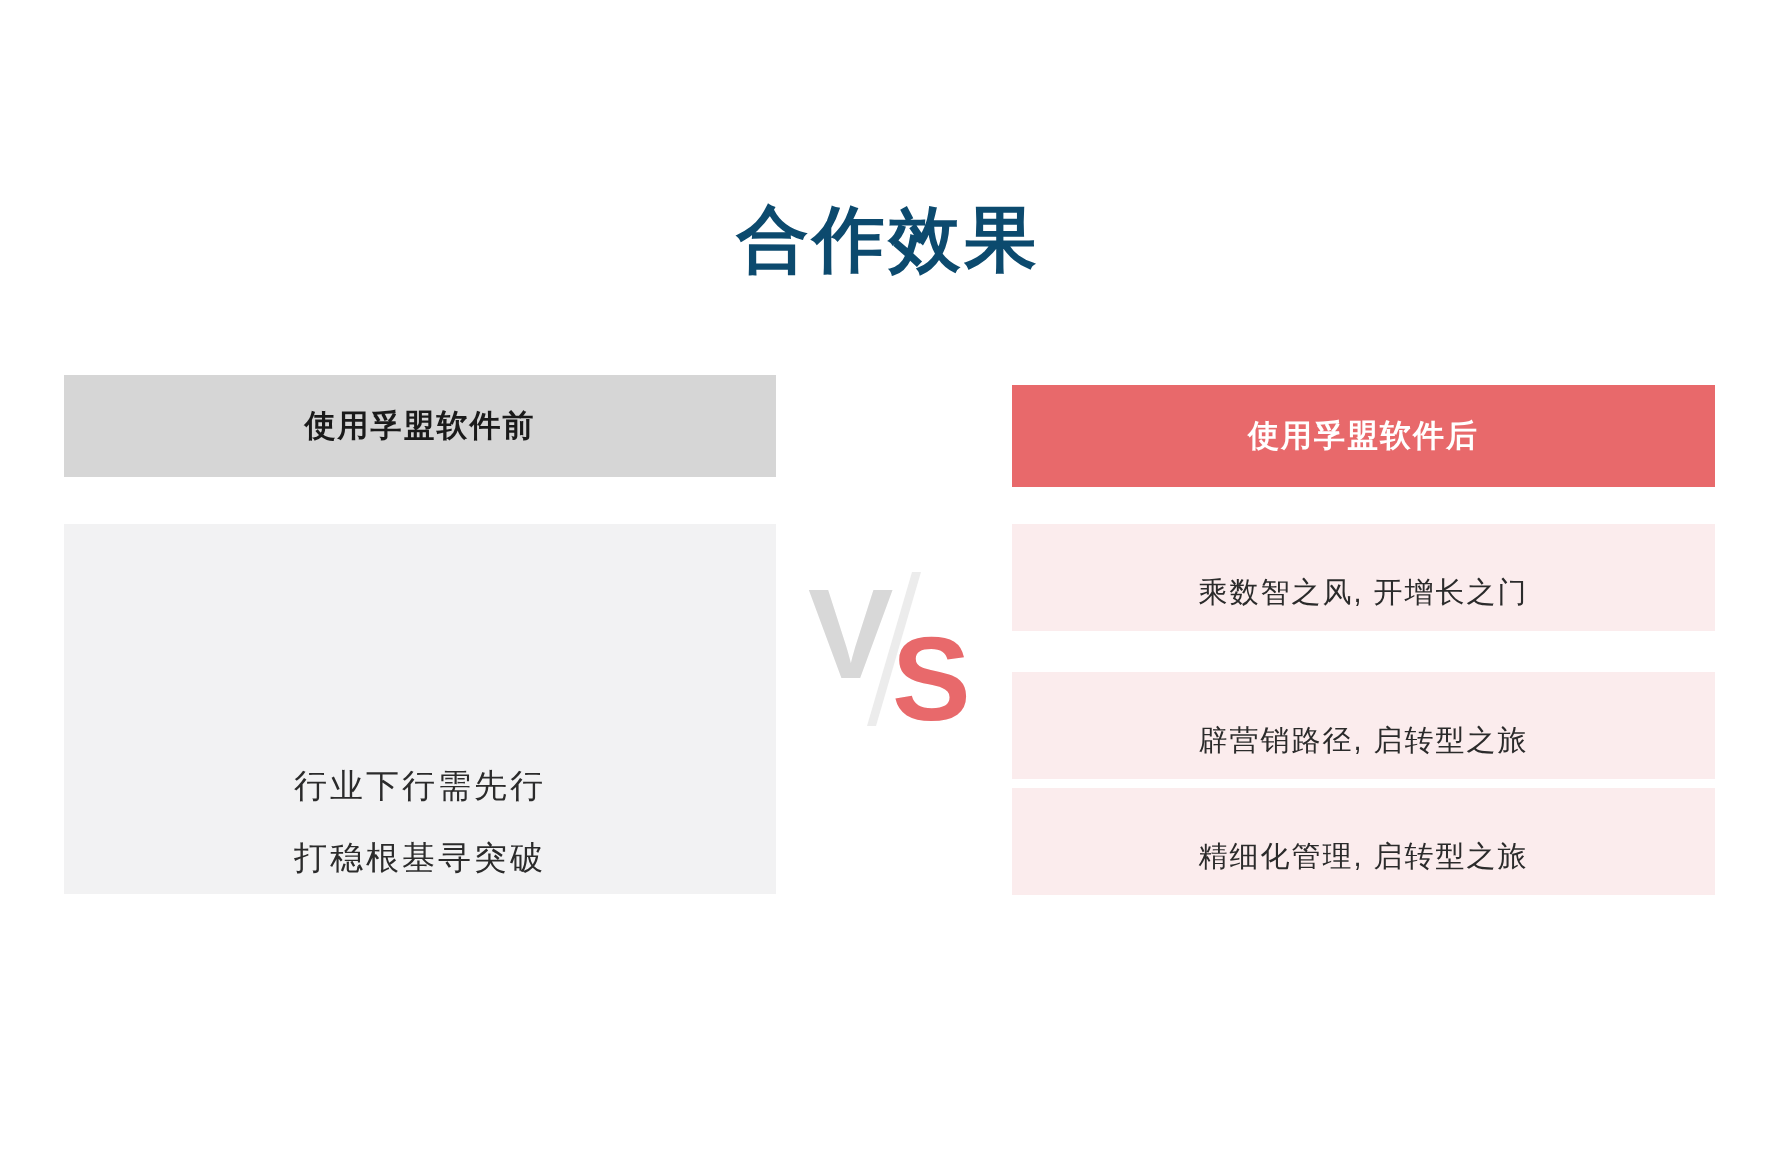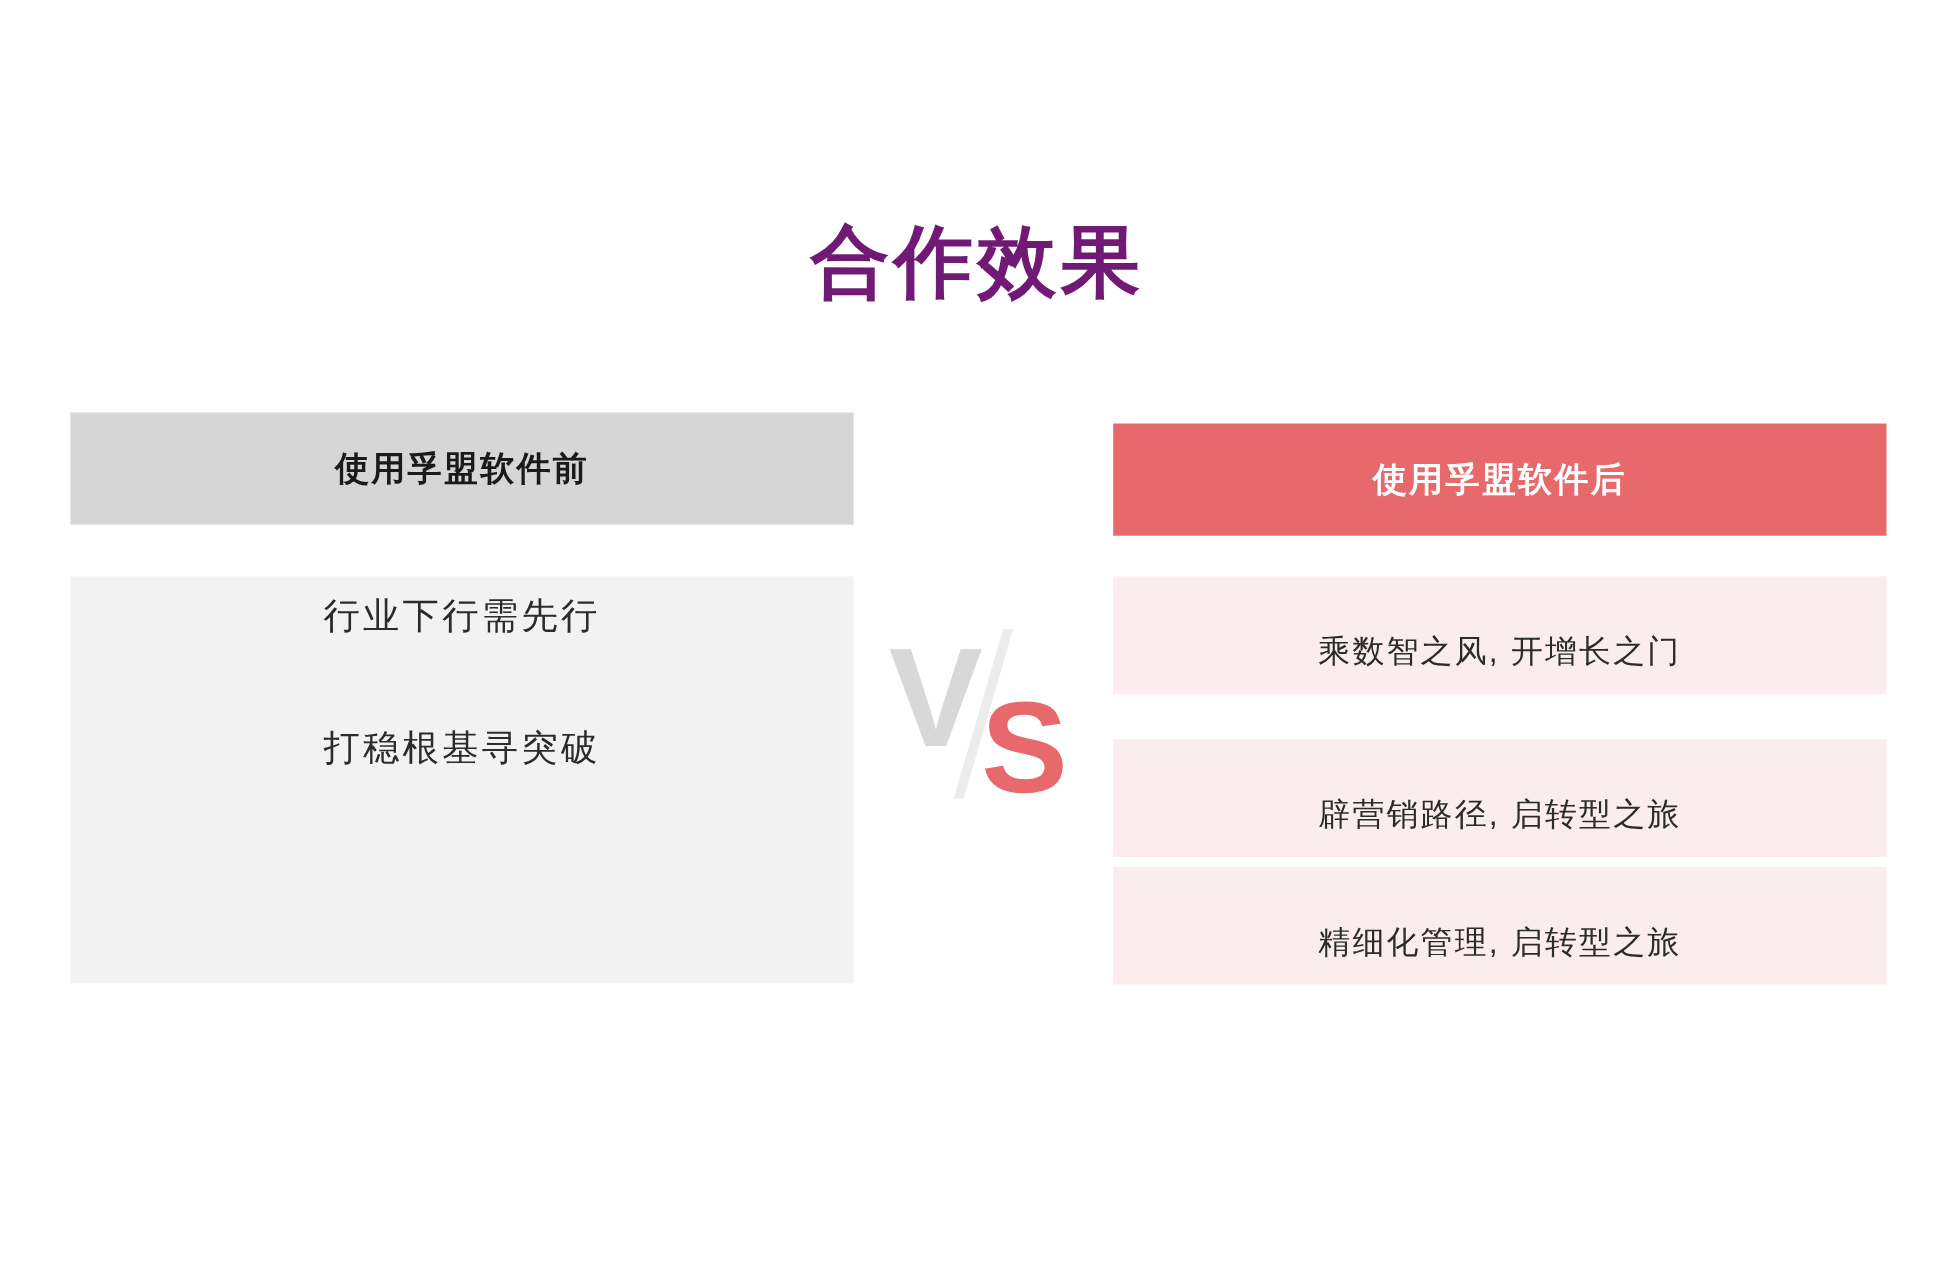--- a/index.html
+++ b/index.html
@@ -28,21 +28,21 @@
   #page-title {
     position: absolute;
     left: 0;
     top: 196px;
     width: 1777px;
     text-align: center;
     font-size: 72px;
     line-height: 86px;
     font-weight: 700;
     letter-spacing: 4px;
-    color: #701a75;
+    color: #0c4a6e;
     white-space: nowrap;
   }
 
   
   #comparison {
     position: absolute;
     left: 0;
     top: 0;
     width: 1777px;
     height: 1080px;
@@ -79,22 +79,21 @@
   #before-body {
     position: absolute;
     left: 64px;
     top: 524px;
     width: 712px;
     height: 370px;
     background: #f2f2f3;
     display: flex;
     flex-direction: column;
     align-items: center;
-    justify-content: flex-start;
-    gap: 48px;
+    justify-content: flex-end;
   }
 
   .before-line {
     font-size: 33px;
     line-height: 72px;
     letter-spacing: 3px;
     color: #2b2b2b;
     white-space: nowrap;
   }
 

